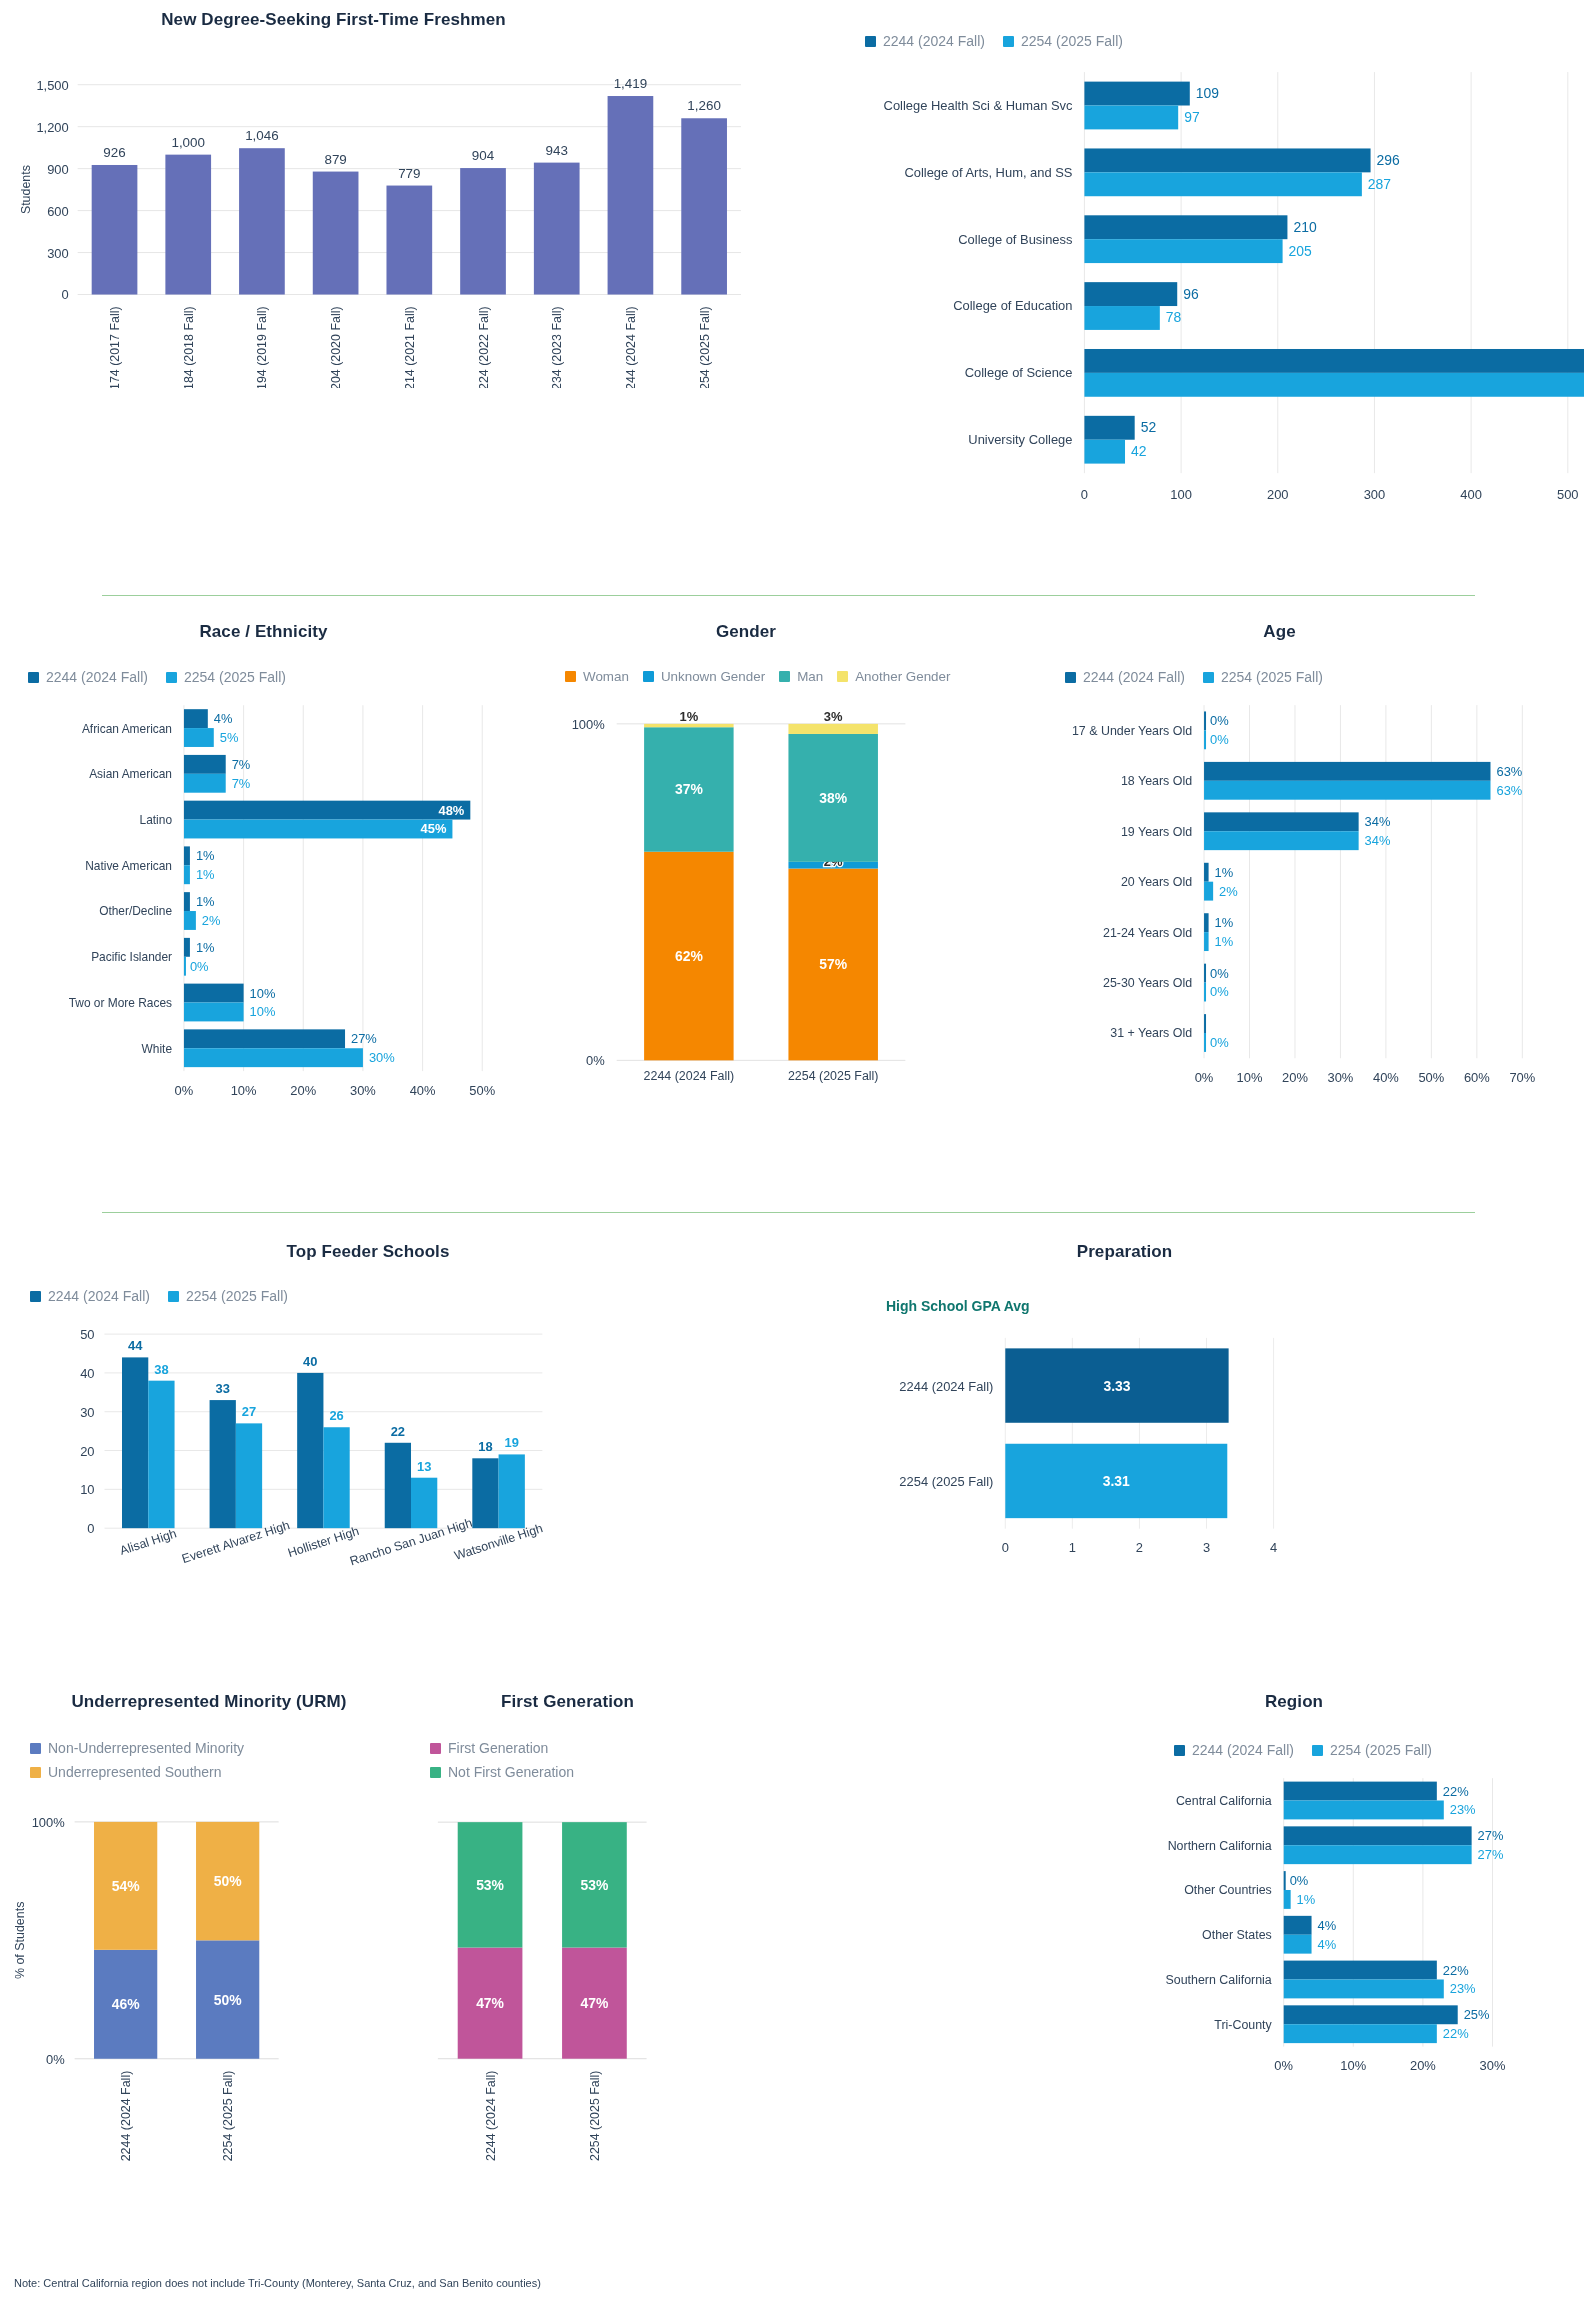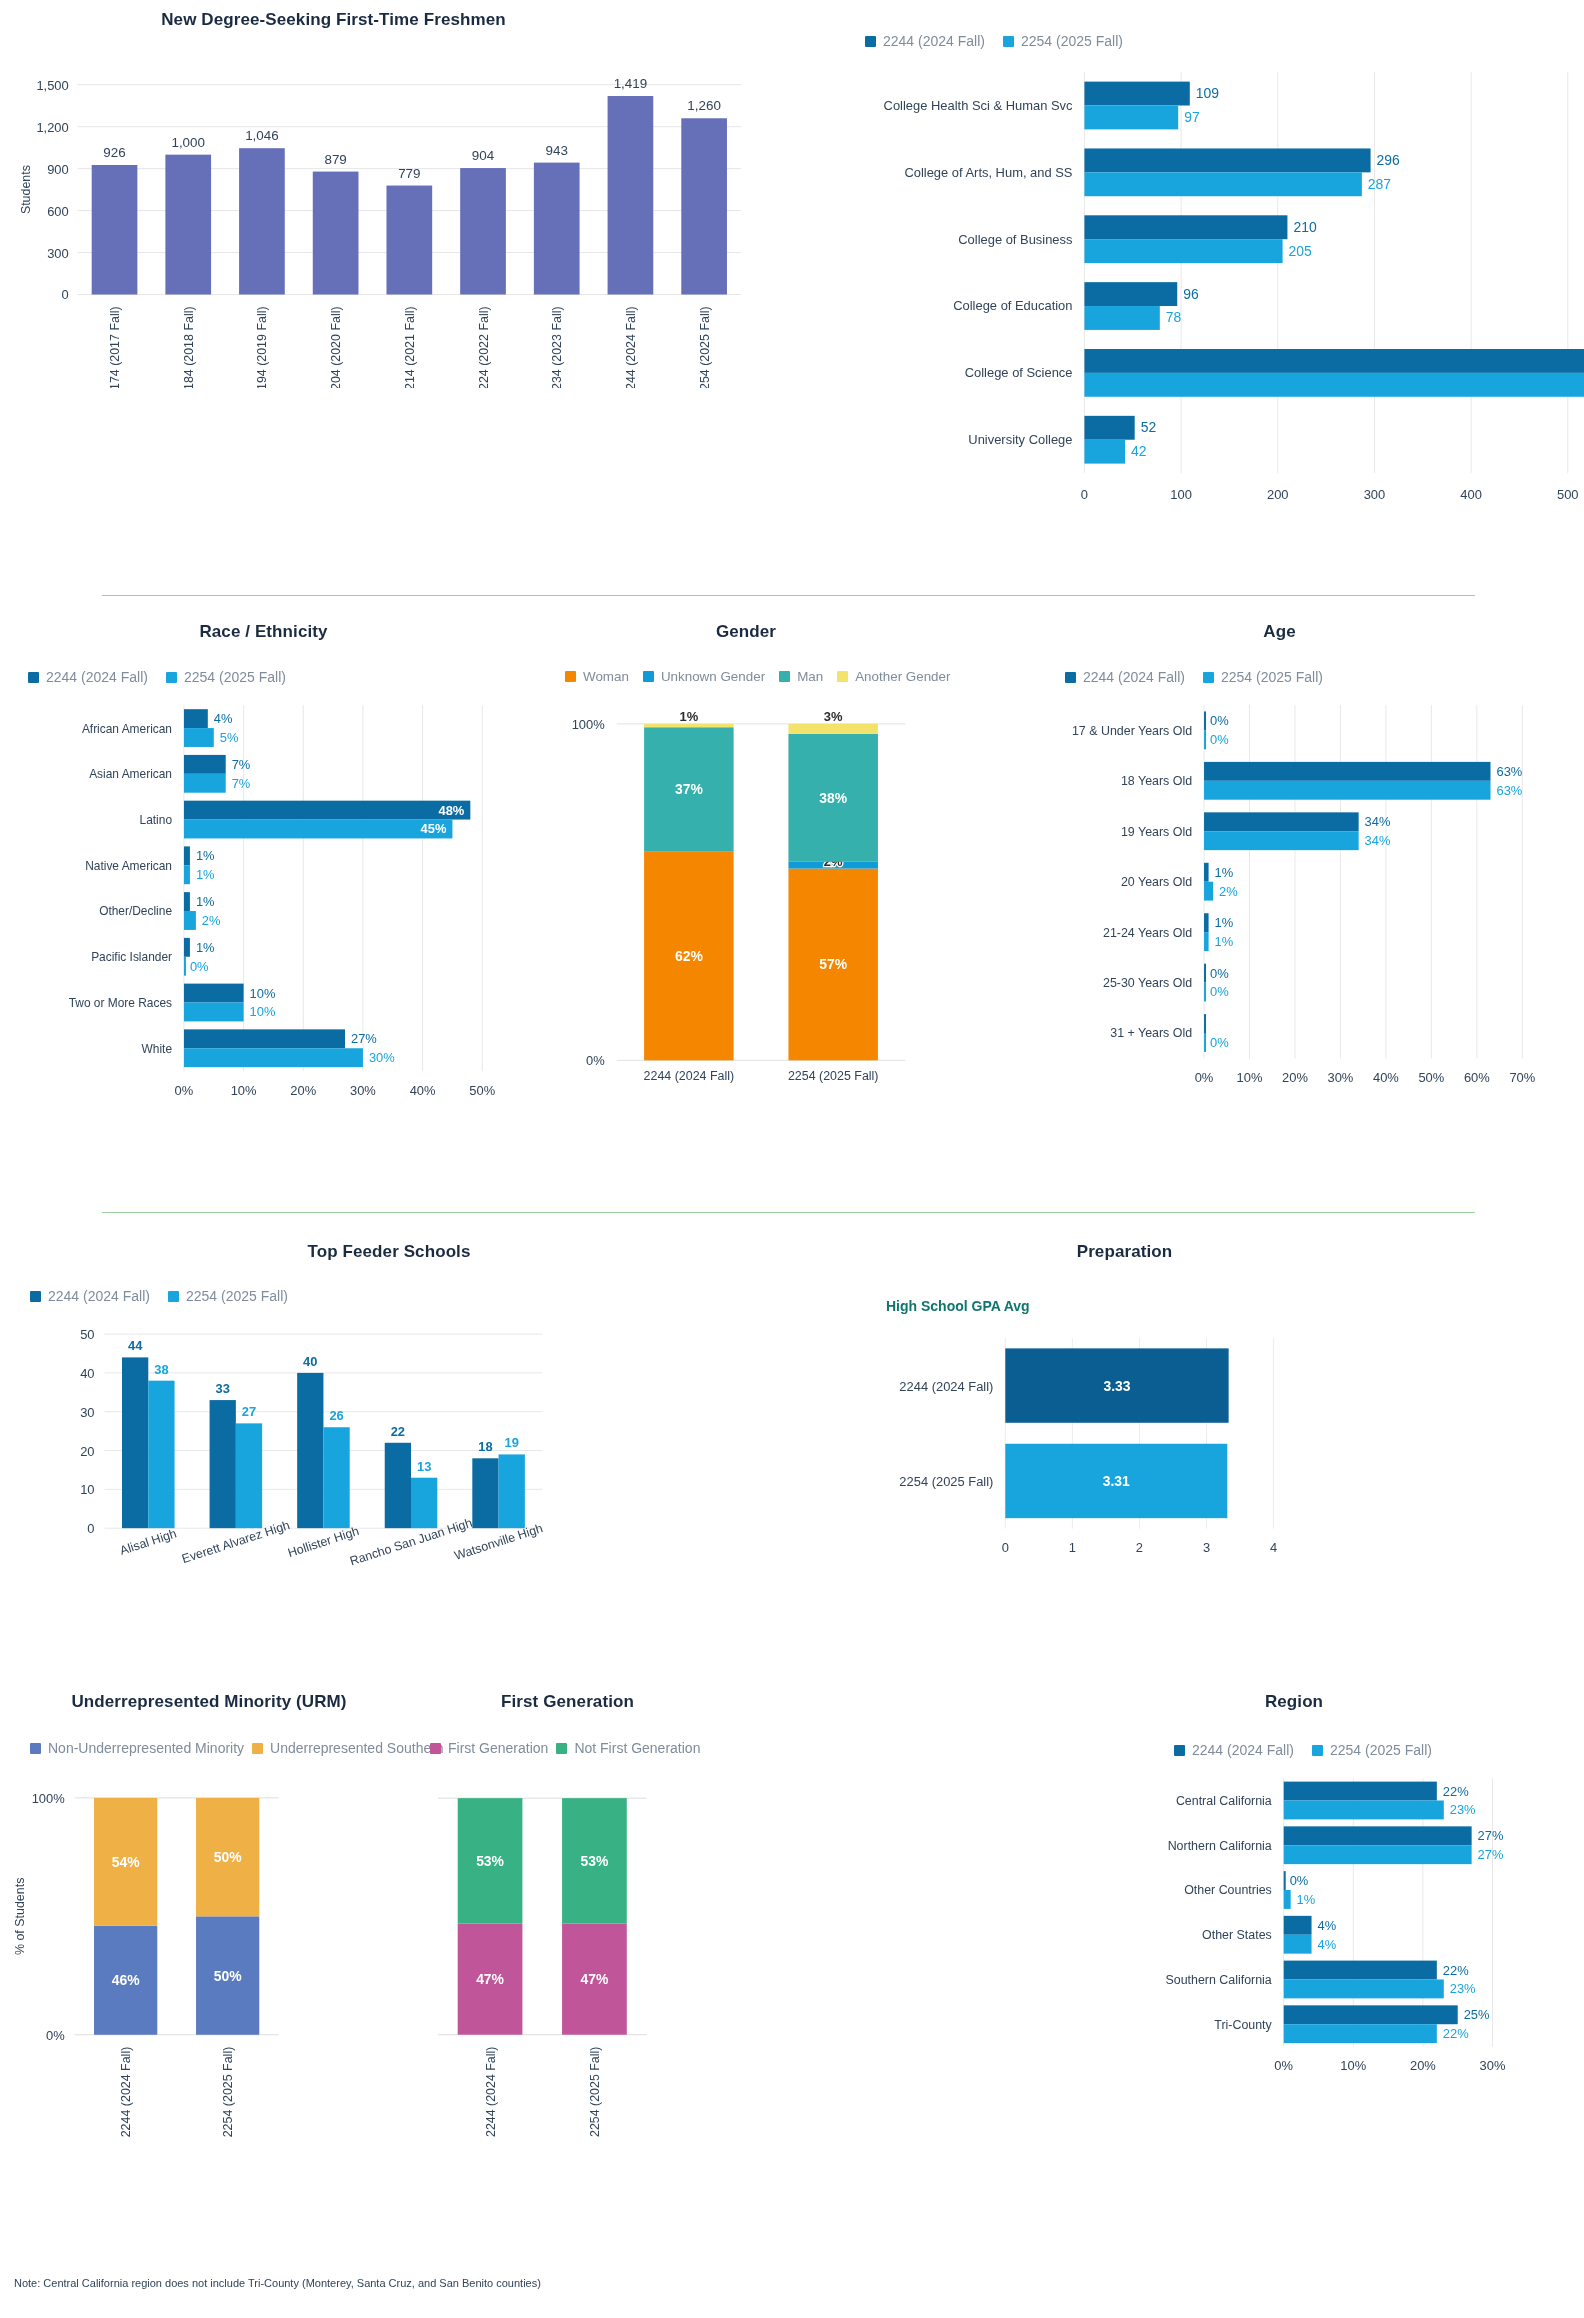--- a/index.html
+++ b/index.html
@@ -11,21 +11,21 @@
     color: #31445a;
     position: relative;
     overflow: hidden;
   }
   .panel { position: absolute; }
   .chart-title {
     font-weight: bold; color: #1a2b42; text-align: center;
     font-size: 17px; letter-spacing: 0.1px;
   }
   .legend { display:flex; align-items:center; gap:18px; font-size:14px; color:#7f8c9b; }
-  .legend.wrapcol { flex-direction: row; align-items:flex-start; gap:8px; }
+  .legend.wrapcol { flex-direction: column; align-items:flex-start; gap:8px; }
   .legend-item { display:flex; align-items:center; gap:7px; white-space:nowrap; }
   .swatch { width:11px; height:11px; display:inline-block; border-radius:1px; }
   svg text { font-family: "Liberation Sans", sans-serif; }
   .note { font-size:11px; color:#31445a; }
   .divider { position:absolute; height:1px; background:#9ccf9c; }
 </style>
 </head>
 <body>
 
 <div class="panel" style="left:0px; top:10px; width:756px; height:378px;">
@@ -331,21 +331,21 @@
       <text x="168" y="344.1428571428571" text-anchor="end" font-size="12.5" fill="#31445a">31 +  Years Old</text>
       <rect x="180" y="320.6428571428571" width="2" height="19" fill="#0b6ca3"></rect>
       <rect x="180" y="339.6428571428571" width="2" height="19" fill="#18a4dd"></rect>
       <text x="186" y="353.6428571428571" text-anchor="start" font-size="13" fill="#18a4dd" font-weight="normal">0%</text>
     </svg>
 </div>
 
 <div class="divider" style="left:102px; top:1212px; width:1373px;"></div>
 
 <div class="panel" style="left:0px; top:1242px; width:826px; height:398px;">
-  <div class="chart-title" style="width:736px;margin-left:21px;">Top Feeder Schools</div>
+  <div class="chart-title" style="width:736px;">Top Feeder Schools</div>
   <div class="legend" id="legend-feeder" style="margin-left:30px; margin-top:26px;">
       <div class="legend-item">
         <span class="swatch" style="background: rgb(11, 108, 163);"></span>
         <span>2244 (2024 Fall)</span>
       </div>
       <div class="legend-item">
         <span class="swatch" style="background: rgb(24, 164, 221);"></span>
         <span>2254 (2025 Fall)</span>
       </div>
     </div>

